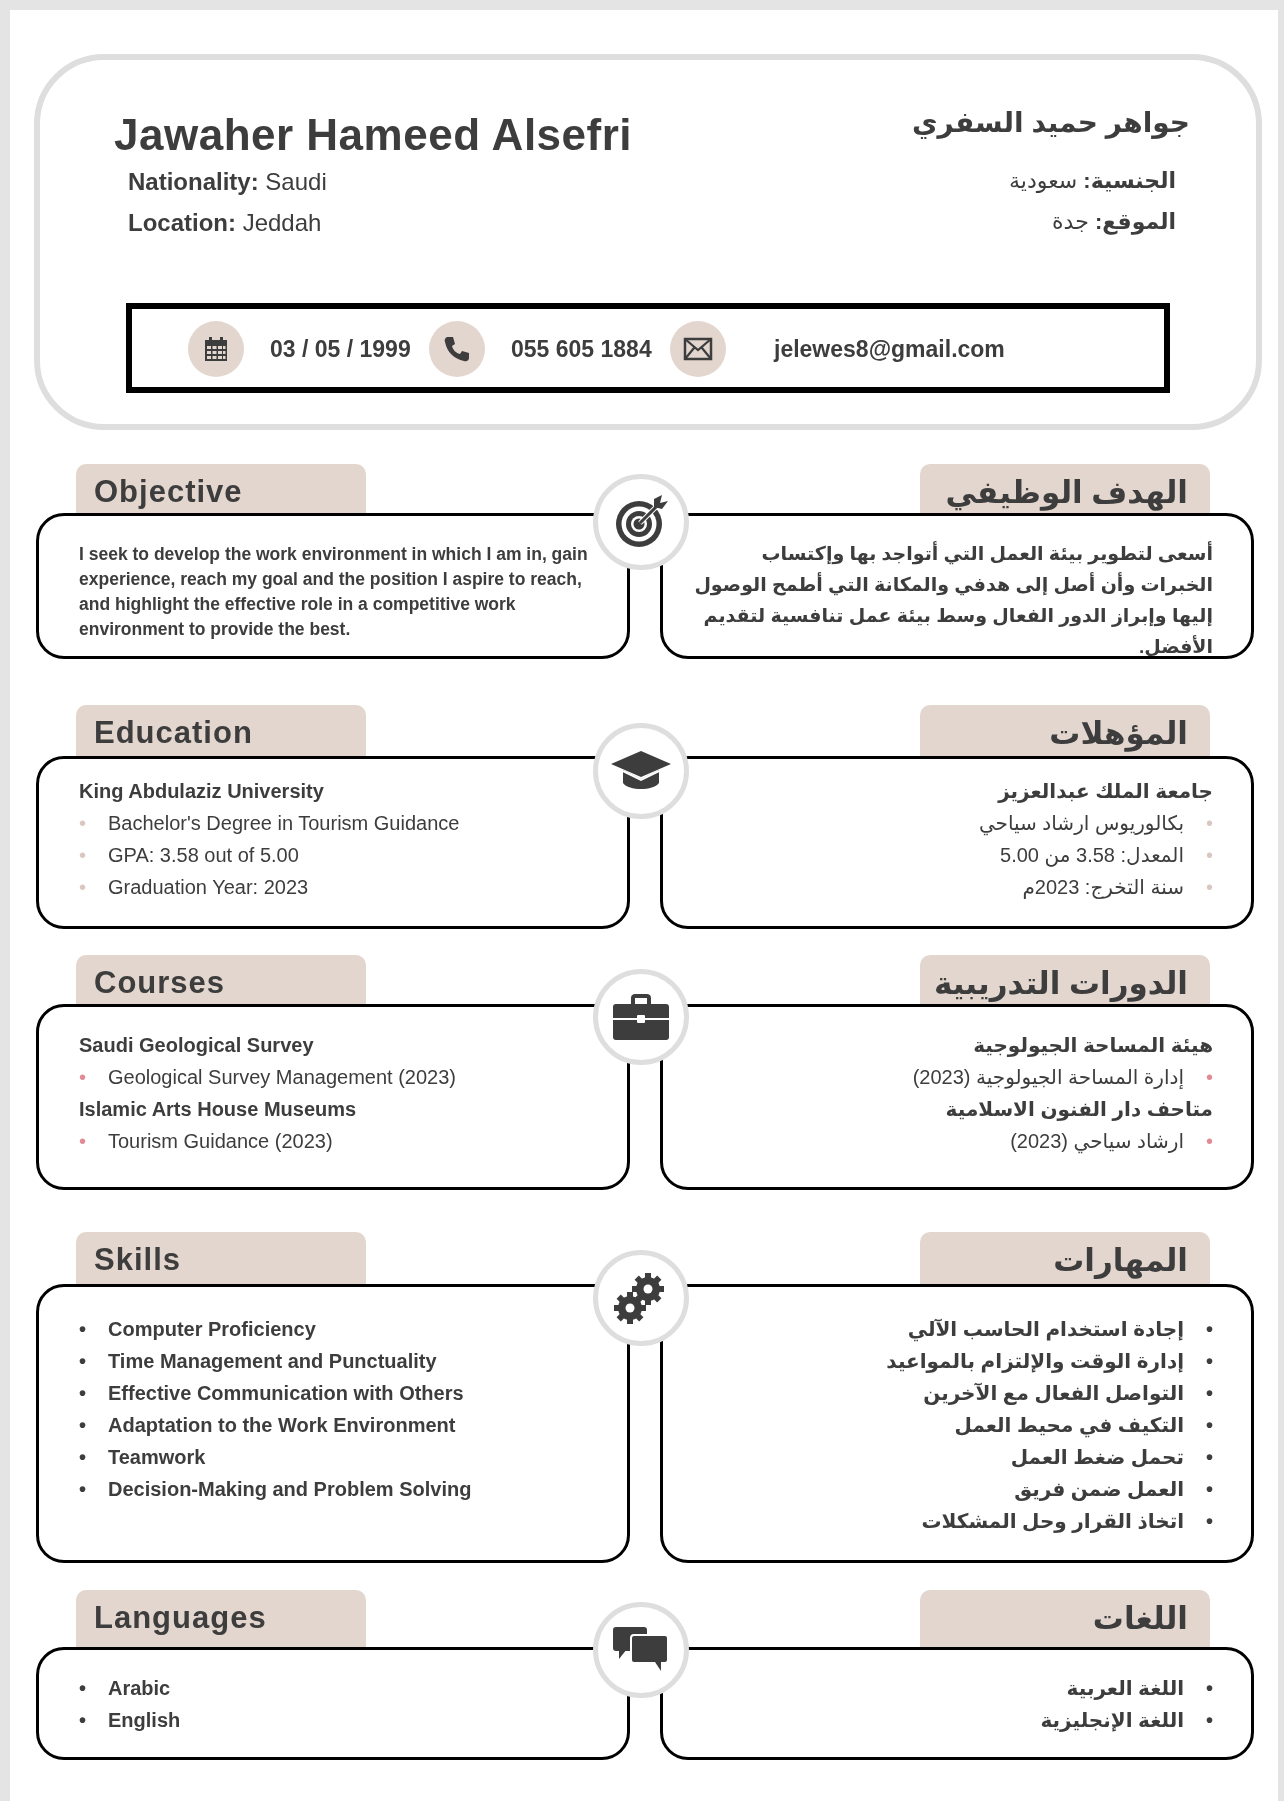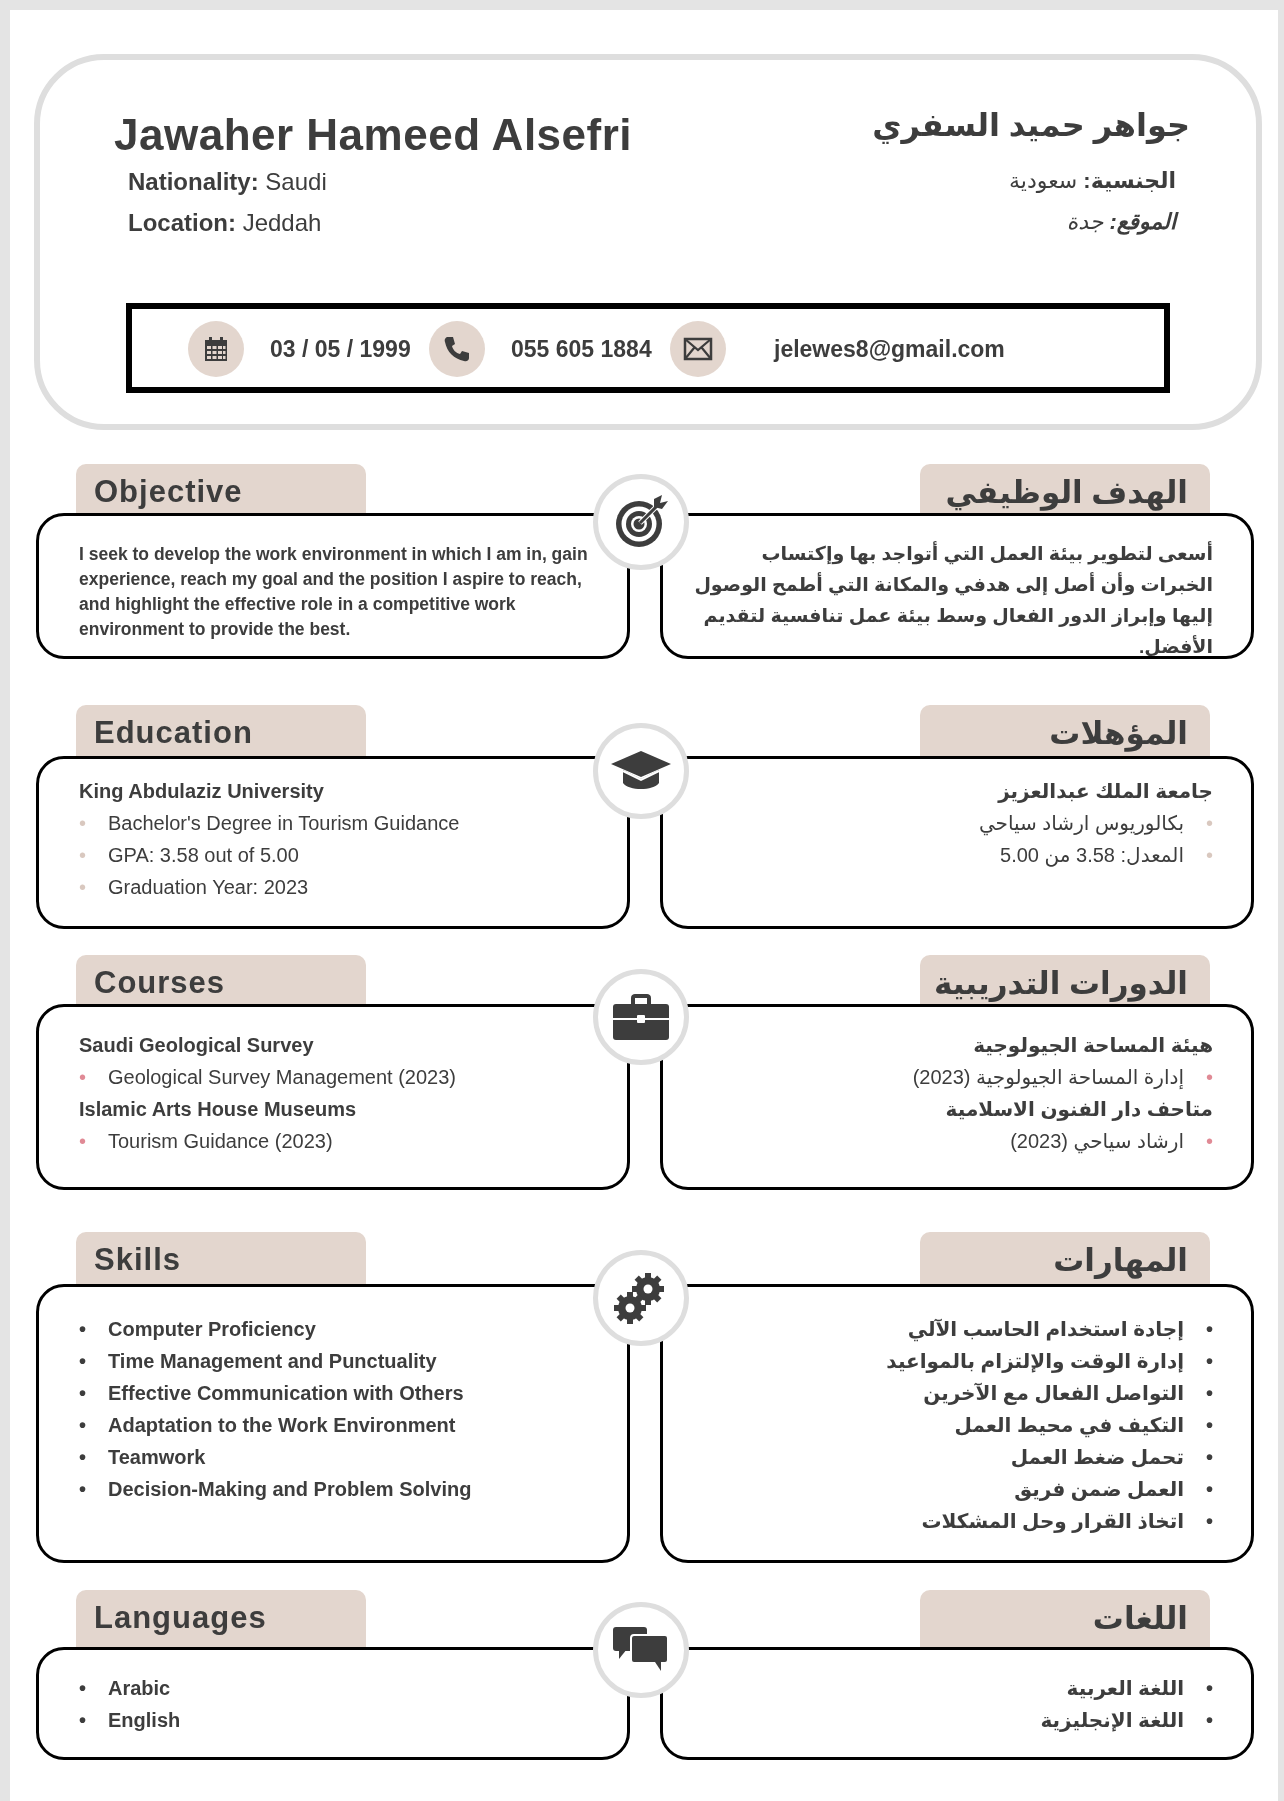--- a/index.html
+++ b/index.html
@@ -12,21 +12,21 @@
   
   .header-card {
     position: absolute; left: 24px; top: 44px; width: 1228px; height: 376px;
     border: 6px solid #dedede; border-radius: 70px; background: #fff;
   }
   .name-en {
     position: absolute; left: 74px; top: 50px; font-size: 44px; font-weight: bold;
     color: #3d3d3d; letter-spacing: 0.5px;
   }
   .name-ar {
-    position: absolute; right: 66px; top: 46px; font-size: 32px; font-weight: bold;
+    position: absolute; right: 66px; top: 46px; font-size: 28px; font-weight: bold;
     color: #3d3d3d; direction: rtl;
   }
   .info-en { position: absolute; left: 88px; font-size: 24px; color: #3d3d3d; }
   .info-en b, .info-ar b { font-weight: bold; }
   .info-ar { position: absolute; right: 80px; font-size: 22px; color: #3d3d3d; direction: rtl; }
   .contact-bar {
     position: absolute; left: 86px; top: 243px; width: 1044px; height: 90px;
     border: 6px solid #000000; background: #fff;
   }
   .contact-item { position: absolute; top: 12px; height: 56px; display: flex; align-items: center; }
@@ -80,21 +80,21 @@
       <span>Saudi</span>
     </div>
     <div class="info-en" style="top:149px;">
       <b>Location:</b>
       <span>Jeddah</span>
     </div>
     <div class="info-ar" style="top:108px;">
       <b>الجنسية:</b>
       <span>سعودية</span>
     </div>
-    <div class="info-ar" style="top:149px;font-style:italic;">
+    <div class="info-ar" style="top:149px;">
       <b>الموقع:</b>
       <span>جدة</span>
     </div>
 
     <div class="contact-bar">
       <div class="contact-item" style="left:56px;">
         <div class="icon-circle">
           <svg width="28" height="28" viewBox="0 0 28 28">
             <rect x="3" y="5" width="22" height="21" fill="#3d3d3d"></rect>
             <rect x="7" y="2" width="3" height="6" fill="#3d3d3d"></rect>
@@ -169,20 +169,21 @@
         <div class="li">Bachelor's Degree in Tourism Guidance</div>
         <div class="li">GPA: 3.58 out of 5.00</div>
         <div class="li">Graduation Year: 2023</div>
       </div>
     </div>
     <div class="box box-ar" style="top:51px;height:173px;">
       <div class="content-ar" style="top:16px;--bullet:#d9c8bf;">
         <div class="org">جامعة الملك عبدالعزيز</div>
         <div class="li">بكالوريوس ارشاد سياحي</div>
         <div class="li">المعدل: 3.58 من 5.00</div>
+        <div class="li">سنة التخرج: 2023م</div>
       </div>
     </div>
     <div class="hub" style="top:18px;">
       <svg width="64" height="44" viewBox="0 0 64 44">
         <path d="M32 2 L62 15 L32 28 L2 15 Z" fill="#3d3d3d"></path>
         <path d="M14 21 L14 34 C20 42 44 42 50 34 L50 21 L32 30 Z" fill="#3d3d3d"></path>
         <path d="M14 22 L32 31 L50 22" fill="none" stroke="#fff" stroke-width="2"></path>
       </svg>
     </div>
   </div>

